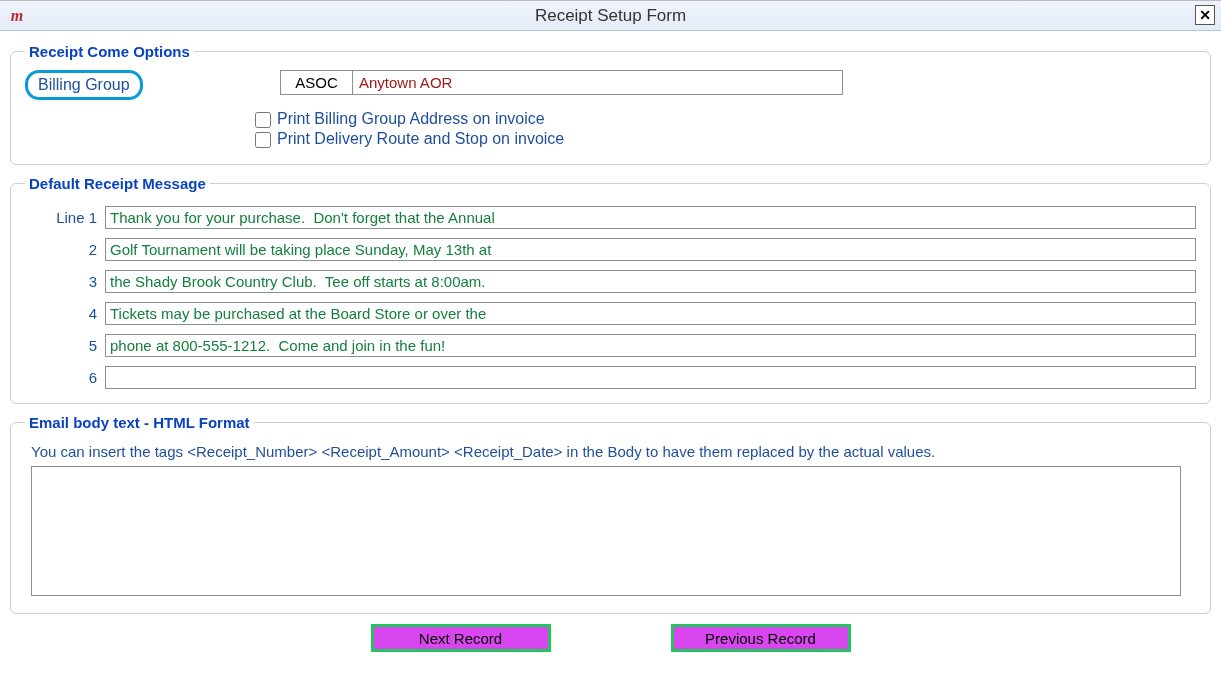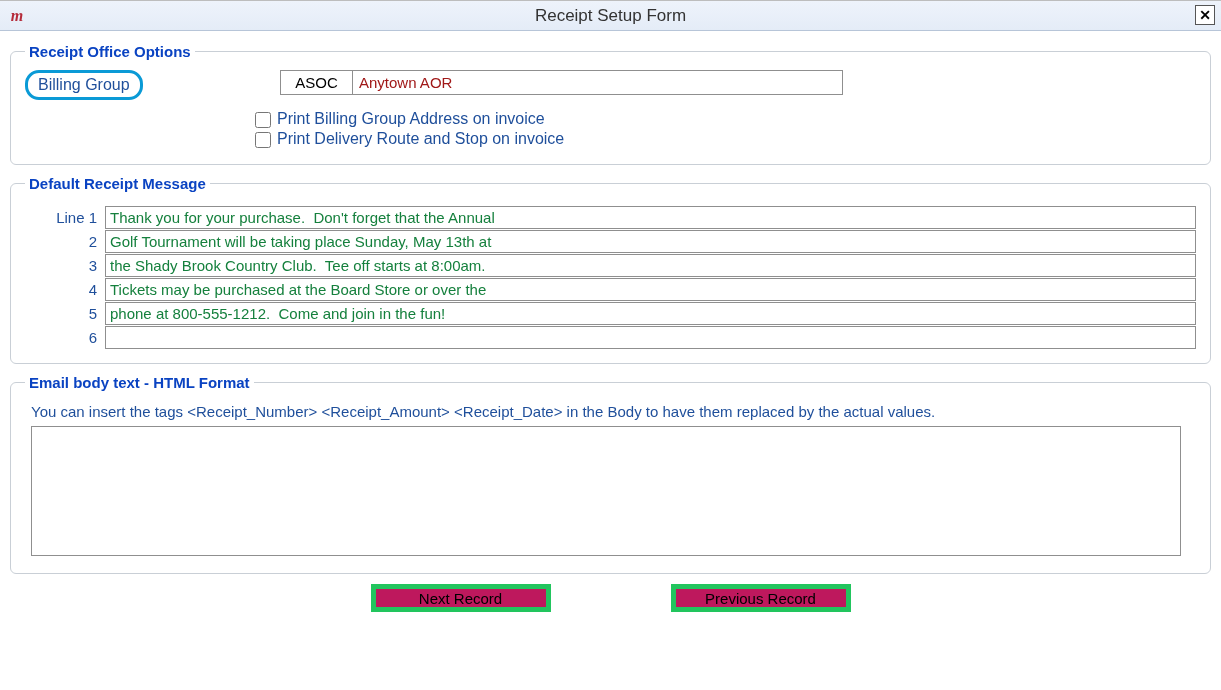--- a/index.html
+++ b/index.html
@@ -112,21 +112,21 @@
     margin-bottom: 2px;
   }
   .check-row input[type=checkbox] {
     width: 16px; height: 16px;
     margin: 0 6px 0 0;
     accent-color: #1f4f9b;
   }
   .msg-grid {
     display: grid;
     grid-template-columns: 80px 1fr;
-    row-gap: 1px;
+    row-gap: 9px;
     align-items: stretch;
     margin-top: 4px;
   }
   .msg-label {
     text-align: right;
     padding-right: 8px;
     color: #1f4f9b;
     font-size: 15px;
     display: flex;
     align-items: center;
@@ -160,22 +160,22 @@
   }
   .btn-row {
     display: flex;
     justify-content: center;
     gap: 120px;
     margin-top: 8px;
   }
   .nav-btn {
     width: 180px;
     height: 28px;
-    background: #be185d;
-    border: 5px solid #22c55e;
+    background: #d946ef;
+    border: 3px solid #22c55e;
     font-family: inherit;
     font-size: 15px;
     cursor: pointer;
   }
 </style>
 </head>
 <body>
 
 <div class="window">
 
@@ -183,21 +183,21 @@
     <div class="tb-icon">m</div>
     <div class="tb-title">Receipt Setup Form</div>
     <div class="tb-close">
       <span>✕</span>
     </div>
   </div>
 
   <div class="body">
 
     <fieldset class="section">
-      <legend>Receipt Office Options</legend>
+      <legend>Receipt Come Options</legend>
 
       <div class="opts-row">
         <div class="opts-label-col">
           <span class="billing-group-label">Billing Group</span>
         </div>
         <table class="code-table">
           <tbody>
               <tr>
             <td class="code-cell">ASOC</td>
             <td class="desc-cell">Anytown AOR</td>

